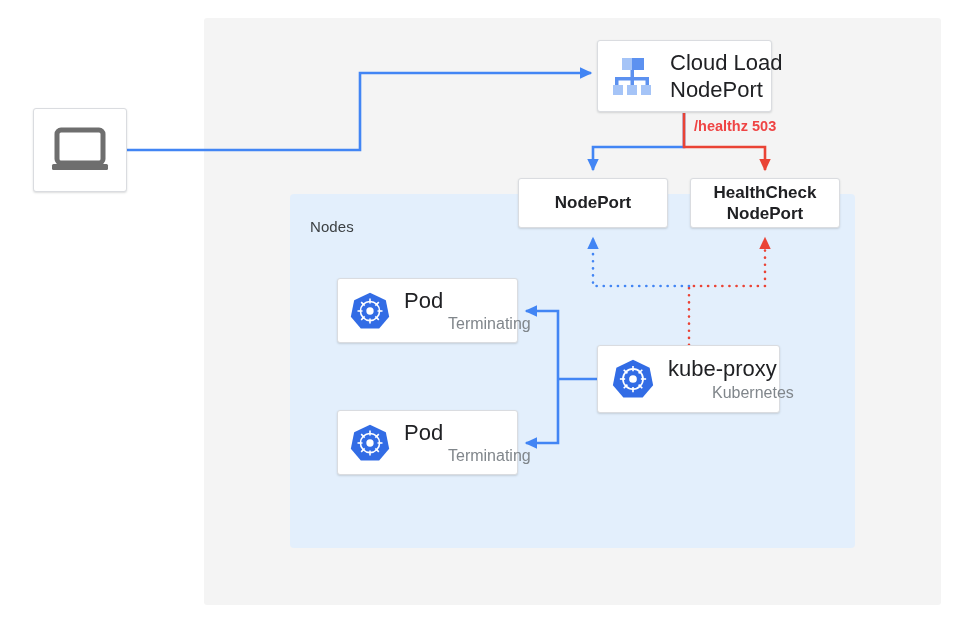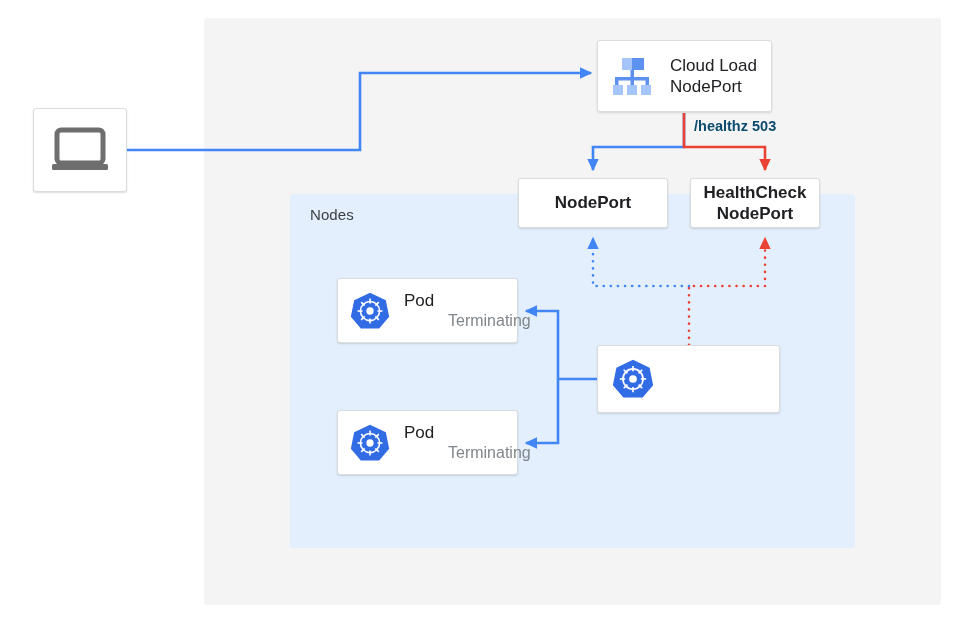--- a/index.html
+++ b/index.html
@@ -33,21 +33,21 @@
     left: 290px;
     top: 194px;
     width: 565px;
     height: 354px;
     background: #e3effc;
     border-radius: 4px;
   }
   .region-nodes-label {
     position: absolute;
     left: 310px;
-    top: 206px;
+    top: 218px;
     font-size: 15px;
     color: #3c4043;
     letter-spacing: .1px;
   }
 
   
   .card {
     position: absolute;
     background: #ffffff;
     border: 1px solid #dadce0;
@@ -61,21 +61,21 @@
     justify-content: center;
     text-align: center;
   }
   .card .texts {
     display: flex;
     flex-direction: column;
     justify-content: center;
     line-height: 1.25;
   }
   .title-dark {
-    font-size: 17px;
+    font-size: 22px;
     color: #202124;
     white-space: nowrap;
   }
   .subtitle-gray {
     font-size: 16px;
     color: #80868b;
     white-space: nowrap;
     margin-left: 44px;
   }
   .bold-label {
@@ -83,21 +83,21 @@
     font-weight: bold;
     color: #202124;
     line-height: 1.25;
     white-space: nowrap;
   }
 
   
   #card-client     { left: 33px;  top: 108px; width: 94px;  height: 84px; justify-content:center; }
   #card-clb        { left: 597px; top: 40px;  width: 175px; height: 72px; padding-left: 10px; }
   #card-nodeport   { left: 518px; top: 178px; width: 150px; height: 50px; }
-  #card-hcnodeport { left: 690px; top: 178px; width: 130px; height: 50px; }
+  #card-hcnodeport { left: 690px; top: 178px; width: 150px; height: 50px; }
   #card-pod-1      { left: 337px; top: 278px; width: 181px; height: 65px; padding-left: 12px; }
   #card-pod-2      { left: 337px; top: 410px; width: 181px; height: 65px; padding-left: 12px; }
   #card-kubeproxy  { left: 597px; top: 345px; width: 183px; height: 68px; padding-left: 14px; }
 
   .icon-slot {
     flex: 0 0 auto;
     display: flex;
     align-items: center;
     justify-content: center;
     margin-right: 14px;
@@ -111,21 +111,21 @@
     height: 623px;
     pointer-events: none;
   }
 
   .healthz-label {
     position: absolute;
     left: 694px;
     top: 118px;
     font-size: 14.5px;
     font-weight: bold;
-    color: #0c4a6e;
+    color: #ef4444;
     white-space: nowrap;
   }
 </style>
 </head>
 <body>
 
 <div id="canvas">
 
   <div class="region-outer"></div>
 
@@ -264,15 +264,19 @@
           <line x1="24" y1="33" x2="24" y2="39"></line>
           <line x1="9" y1="24" x2="15" y2="24"></line>
           <line x1="33" y1="24" x2="39" y2="24"></line>
           <line x1="13.4" y1="13.4" x2="17.6" y2="17.6"></line>
           <line x1="30.4" y1="30.4" x2="34.6" y2="34.6"></line>
           <line x1="34.6" y1="13.4" x2="30.4" y2="17.6"></line>
           <line x1="17.6" y1="30.4" x2="13.4" y2="34.6"></line>
         </g>
       </svg>
     </span>
+    <span class="texts">
+      <span class="title-dark">kube-proxy</span>
+      <span class="subtitle-gray">Kubernetes</span>
+    </span>
   </div>
 
 </div>
 
 </body></html>

